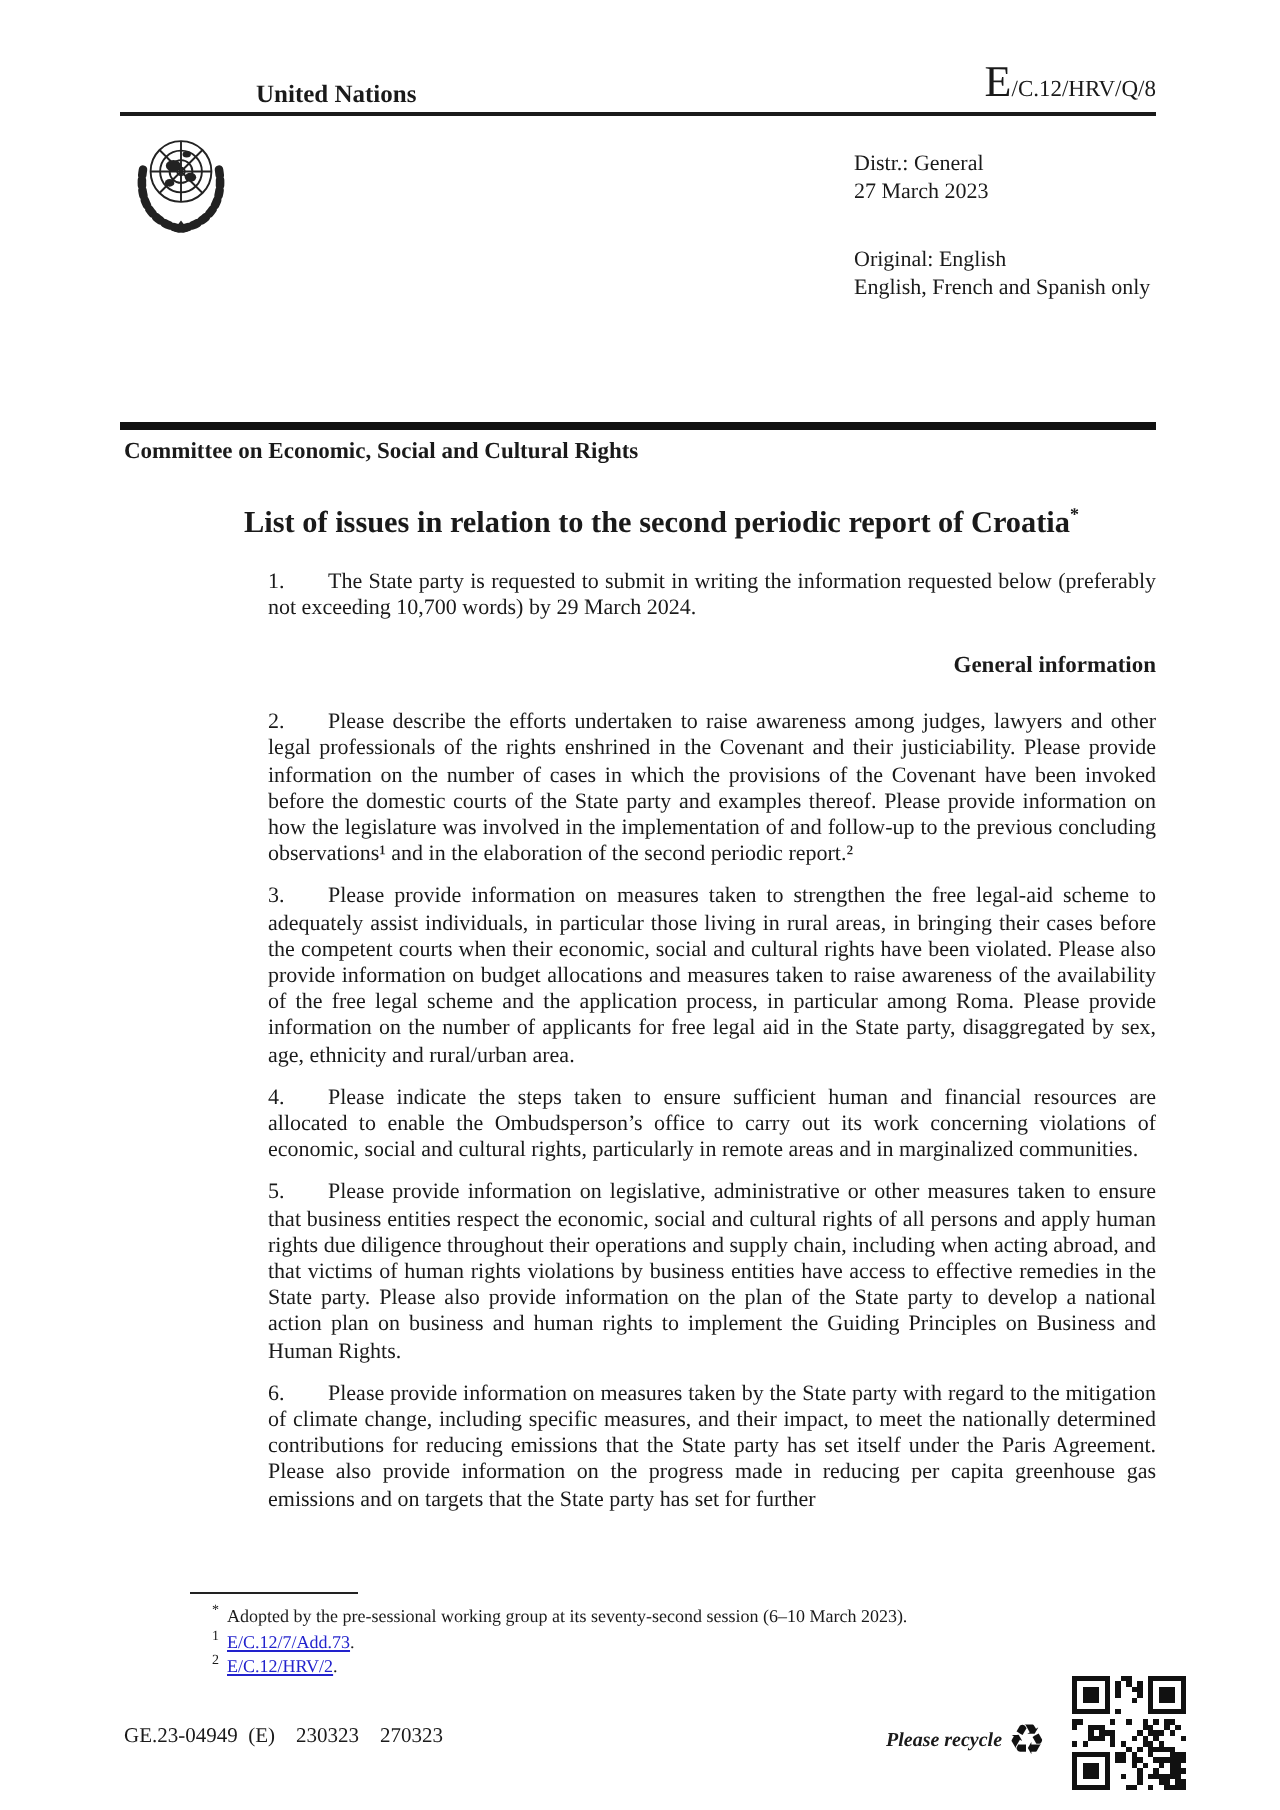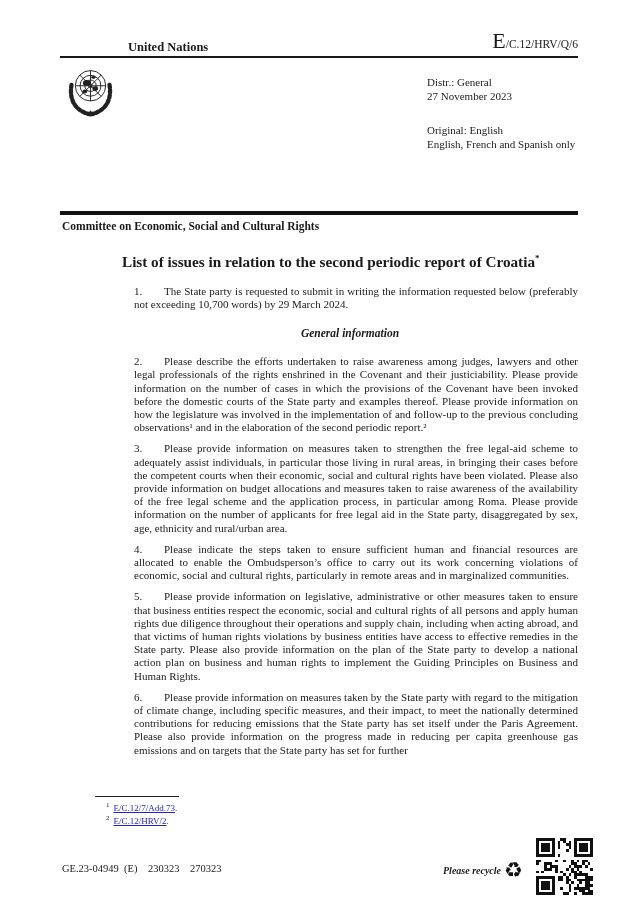--- a/index.html
+++ b/index.html
@@ -27,42 +27,42 @@
   .committee-name { position:absolute; left:62px; top:220px; font-size:11.5px; font-weight:bold; }
   
   .content {
     position:absolute; left:122px; top:253px; width:456px; height:547px;
     font-size:11px; line-height:13.2px; text-align:justify; overflow:hidden;
   }
   .doc-title { font-size:15.2px; line-height:18.5px; font-weight:bold; text-align:left; margin:0 0 13px 0; }
   .doc-title sup { font-size:9px; }
   .para { margin:0 0 8px 12px; }
   .para .num { display:inline-block; width:30px; }
-  .section-head { position:relative; font-size:11.5px; font-weight:bold; text-align:center; margin:16px 0 15px 0;font-style:italic; }
+  .section-head { position:relative; font-size:11.5px; font-weight:bold; text-align:right; margin:16px 0 15px 0; }
   sup { font-size:7.5px; line-height:0; }
   
   .footnotes { position:absolute; left:94px; top:796px; width:470px; font-size:9px; line-height:12.5px; text-align:left; }
   .fn-sep { width:84px; border-top:1.5px solid #222; margin:0 0 5px 1px; }
   .fn { margin-left:12px; }
   .fn sup { font-size:7px; margin-right:4px; }
   .fn a { color:#2222cc; text-decoration:underline; }
   
   .ge-reference { position:absolute; left:62px; top:863px; font-size:10.5px; white-space:pre; }
   .recycle-wrap { position:absolute; left:443px; top:858px; display:flex; align-items:center; }
   .recycle-label { font-size:10px; font-weight:bold;font-style:italic; }
   .recycle-icon { font-family:"DejaVu Sans", sans-serif; font-size:21px; margin-left:3px; color:#111; }
   .qr { position:absolute; left:536px; top:838px; width:57px; height:57px; }
 </style>
 </head>
 <body>
 
 <div class="page">
 
   <div class="org-name">United Nations</div>
-  <div class="doc-symbol"><span class="big-e">E</span><span class="sym-rest">/C.12/HRV/Q/6</span></div>
+  <div class="doc-symbol"><span class="big-e">E</span><span class="sym-rest">/C.12/HRV/Q/8</span></div>
   <div class="header-rule"></div>
 
   <svg class="emblem" viewBox="0 0 60 60">
     <g stroke="#222" fill="none" stroke-width="1">
       <circle cx="30" cy="25" r="16"></circle>
       <circle cx="30" cy="25" r="11"></circle>
       <circle cx="30" cy="25" r="6"></circle>
       <circle cx="30" cy="25" r="2"></circle>
       <line x1="14" y1="25" x2="46" y2="25"></line>
       <line x1="30" y1="9" x2="30" y2="41"></line>
@@ -78,21 +78,21 @@
     <g stroke="#222" fill="none" stroke-linecap="round">
       <path d="M10 24 C7 42 16 52 29 55" stroke-width="4.5" stroke-dasharray="3 2.4"></path>
       <path d="M50 24 C53 42 44 52 31 55" stroke-width="4.5" stroke-dasharray="3 2.4"></path>
       <path d="M27 56 L30 52 L33 56" stroke-width="1.5"></path>
     </g>
   </svg>
 
 
   <div class="meta">
     <div>Distr.: General</div>
-    <div>27 November 2023</div>
+    <div>27 March 2023</div>
     <div class="block2">Original: English</div>
     <div>English, French and Spanish only</div>
   </div>
 
   <div class="separator-bar"></div>
   <div class="committee-name">Committee on Economic, Social and Cultural Rights</div>
 
   <div class="content">
     <h1 class="doc-title"><span>List of issues in relation to the second periodic report of Croatia</span><sup>*</sup></h1>
 
@@ -102,20 +102,21 @@
 
     <p class="para"><span class="num">2.</span><span>Please describe the efforts undertaken to raise awareness among judges, lawyers and other legal professionals of the rights enshrined in the Covenant and their justiciability. Please provide information on the number of cases in which the provisions of the Covenant have been invoked before the domestic courts of the State party and examples thereof. Please provide information on how the legislature was involved in the implementation of and follow-up to the previous concluding observations¹ and in the elaboration of the second periodic report.²</span></p>
     <p class="para"><span class="num">3.</span><span>Please provide information on measures taken to strengthen the free legal-aid scheme to adequately assist individuals, in particular those living in rural areas, in bringing their cases before the competent courts when their economic, social and cultural rights have been violated. Please also provide information on budget allocations and measures taken to raise awareness of the availability of the free legal scheme and the application process, in particular among Roma. Please provide information on the number of applicants for free legal aid in the State party, disaggregated by sex, age, ethnicity and rural/urban area.</span></p>
     <p class="para"><span class="num">4.</span><span>Please indicate the steps taken to ensure sufficient human and financial resources are allocated to enable the Ombudsperson’s office to carry out its work concerning violations of economic, social and cultural rights, particularly in remote areas and in marginalized communities.</span></p>
     <p class="para"><span class="num">5.</span><span>Please provide information on legislative, administrative or other measures taken to ensure that business entities respect the economic, social and cultural rights of all persons and apply human rights due diligence throughout their operations and supply chain, including when acting abroad, and that victims of human rights violations by business entities have access to effective remedies in the State party. Please also provide information on the plan of the State party to develop a national action plan on business and human rights to implement the Guiding Principles on Business and Human Rights.</span></p>
     <p class="para"><span class="num">6.</span><span>Please provide information on measures taken by the State party with regard to the mitigation of climate change, including specific measures, and their impact, to meet the nationally determined contributions for reducing emissions that the State party has set itself under the Paris Agreement. Please also provide information on the progress made in reducing per capita greenhouse gas emissions and on targets that the State party has set for further</span></p>
   </div>
 
   <div class="footnotes">
     <div class="fn-sep"></div>
+    <div class="fn"><sup>*</sup><span>Adopted by the pre-sessional working group at its seventy-second session (6–10 March 2023).</span></div>
     <div class="fn"><sup>1</sup><a href="#">E/C.12/7/Add.73</a><span>.</span></div>
     <div class="fn"><sup>2</sup><a href="#">E/C.12/HRV/2</a><span>.</span></div>
   </div>
 
   <div class="ge-reference">GE.23-04949  (E)    230323    270323</div>
   <div class="recycle-wrap">
     <span class="recycle-label">Please recycle</span>
     <span class="recycle-icon">♻</span>
   </div>
   <svg class="qr" viewBox="0 0 21 21" shape-rendering="crispEdges">

